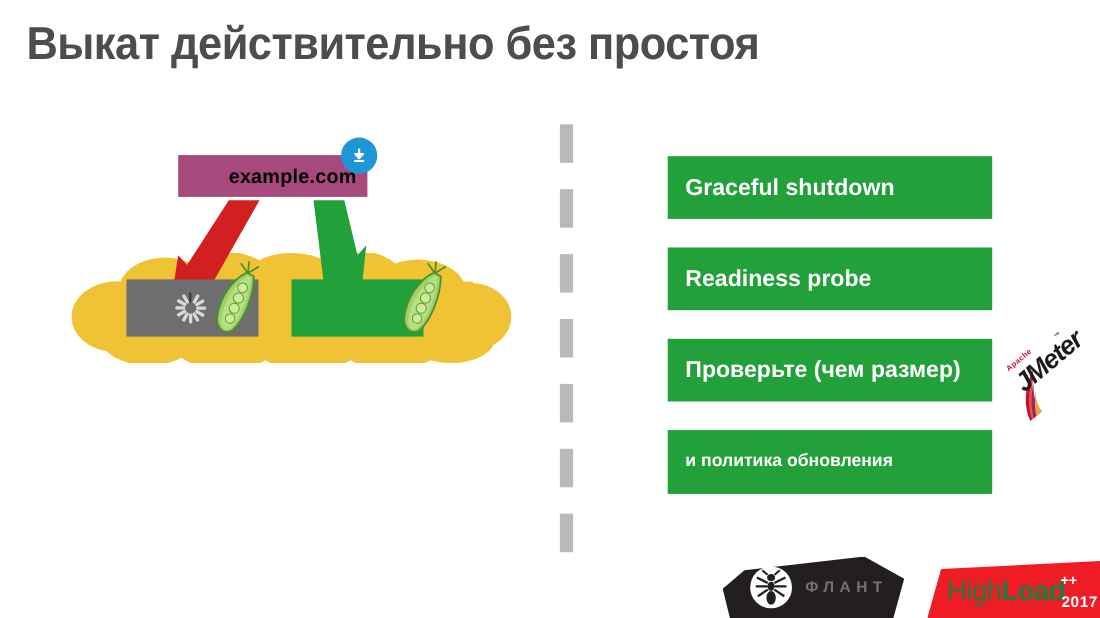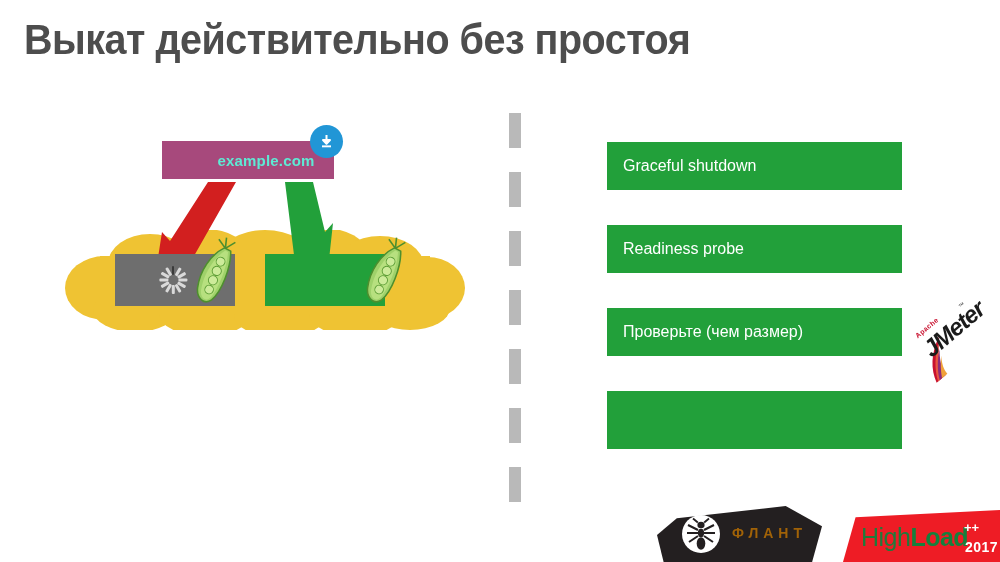--- a/index.html
+++ b/index.html
@@ -51,22 +51,22 @@
     left: 122px;
     top: 36px;
     width: 172px;
     height: 38px;
     background: #a7497c;
     display: flex;
     align-items: center;
     justify-content: center;
   }
   .domain-box span {
-    color: #5eead4;
-    font-size: 15px;
+    color: #000000;
+    font-size: 18px;
     font-weight: bold;
     letter-spacing: 0.2px;
     margin-left: 36px;
   }
   .download-badge {
     position: absolute;
     left: 270px;
     top: 20px;
     width: 33px;
     height: 33px;
@@ -152,23 +152,23 @@
     width: 295px;
     background: #22a03a;
     color: #ffffff;
     box-sizing: border-box;
     padding-left: 16px;
     display: flex;
     flex-direction: column;
     justify-content: center;
   }
   .bullet.big {
-    height: 48px;
-    font-size: 16px;
-    font-weight: normal;
+    height: 57px;
+    font-size: 21px;
+    font-weight: bold;
   }
   .bullet.small {
     height: 58px;
     font-size: 16px;
     font-weight: bold;
     line-height: 1.35;
   }
 
   
   #jmeter {
@@ -231,21 +231,21 @@
     position: absolute;
     left: 24px;
     top: 8px;
     width: 40px;
     height: 40px;
   }
   #flant-logo .wordmark {
     position: absolute;
     left: 75px;
     top: 19px;
-    color: #a16207;
+    color: #737373;
     font-size: 14px;
     font-weight: bold;
     letter-spacing: 5px;
   }
 
   #highload-logo {
     position: absolute;
     left: 843px;
     top: 510px;
     width: 157px;
@@ -387,20 +387,21 @@
     <div class="bullet big" style="top:0px">
       <div>Graceful shutdown</div>
     </div>
     <div class="bullet big" style="top:83px">
       <div>Readiness probe</div>
     </div>
     <div class="bullet big" style="top:166px">
       <div>Проверьте (чем размер)</div>
     </div>
     <div class="bullet small" style="top:249px">
+      <div>и политика обновления</div>
     </div>
   </div>
 
   <div id="jmeter">
     <div class="jm-inner">
       <svg style="position:absolute;left:-2px;top:28px;width:40px;height:42px;" viewBox="0 0 40 42">
         <path d="M2 40 C6 26 16 14 34 6 C22 18 14 28 10 40 Z" fill="#c8102e"></path>
         <path d="M4 40 C9 28 18 18 30 10 C20 20 14 30 12 40 Z" fill="#e8563f"></path>
         <path d="M6 40 C11 30 18 22 26 16 C19 24 15 32 14 40 Z" fill="#8e2a7a"></path>
         <path d="M9 40 C13 33 18 27 23 22 C18 29 16 34 16 40 Z" fill="#f0a13a"></path>

